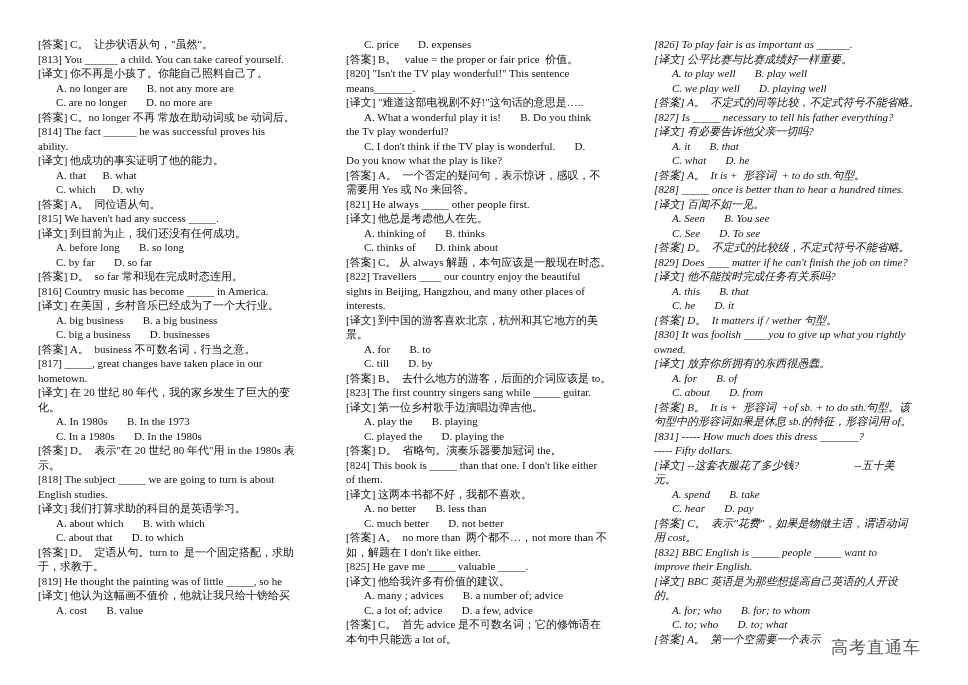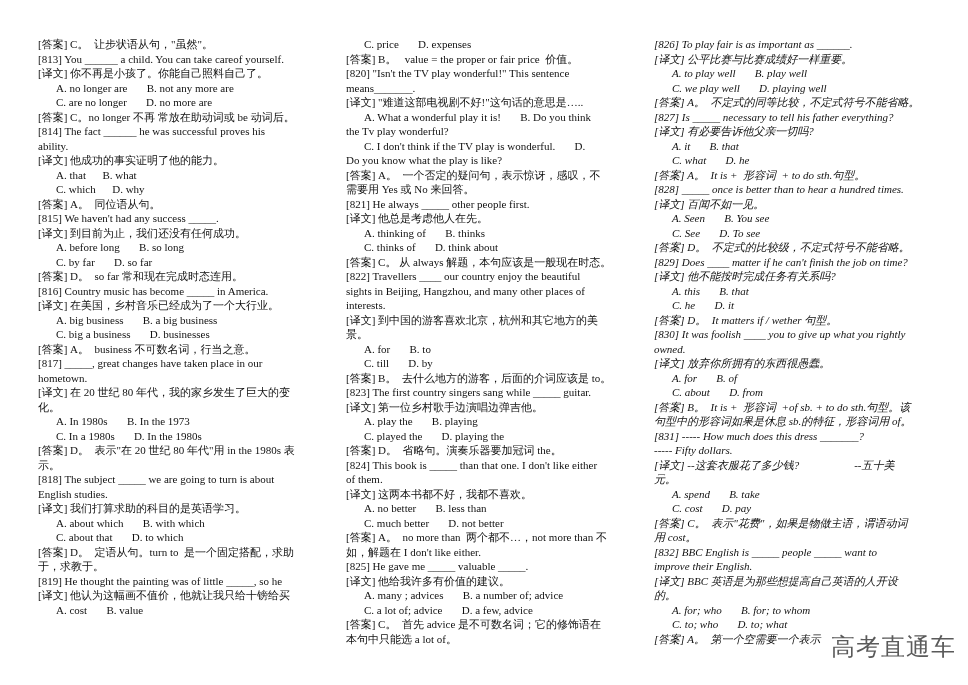--- a/index.html
+++ b/index.html
@@ -36,21 +36,21 @@
       word-break: normal;
     }
     .opt {
       padding-left: 18px;
     }
     .watermark {
       position: absolute;
       left: 831px;
       top: 634px;
       font-family: "DejaVu Sans", "Liberation Sans", sans-serif;
-      font-size: 24px;
+      font-size: 17px;
       color: #5a5a5a;
       letter-spacing: 1px;
       background: rgba(255,255,255,0.55);
       line-height: 26px;
       text-align: right;
     }
   </style>
 </head>
 <body>
 
@@ -167,21 +167,21 @@
       <span class="line">[译文] 放弃你所拥有的东西很愚蠢。</span>
       <span class="line opt">A. for       B. of</span>
       <span class="line opt">C. about       D. from</span>
       <span class="line">[答案] B。  It is +  形容词  +of sb. + to do sth.句型。该</span>
       <span class="line">句型中的形容词如果是休息 sb.的特征，形容词用 of。</span>
       <span class="line">[831] ----- How much does this dress _______?</span>
       <span class="line">----- Fifty dollars.</span>
       <span class="line">[译文] --这套衣服花了多少钱?                    --五十美</span>
       <span class="line">元。</span>
       <span class="line opt">A. spend       B. take</span>
-      <span class="line opt">C. cost       D. pay</span>
+      <span class="line opt">C. hear       D. pay</span>
       <span class="line">[答案] C。  表示"花费"，如果是物做主语，谓语动词</span>
       <span class="line">用 cost。</span>
       <span class="line">[832] BBC English is _____ people _____ want to</span>
       <span class="line">improve their English.</span>
       <span class="line">[译文] BBC 英语是为那些想提高自己英语的人开设</span>
       <span class="line">的。</span>
       <span class="line opt">A. for; who       B. for; to whom</span>
       <span class="line opt">C. to; who       D. to; what</span>
       <span class="line">[答案] A。  第一个空需要一个表示</span>
     </div>

